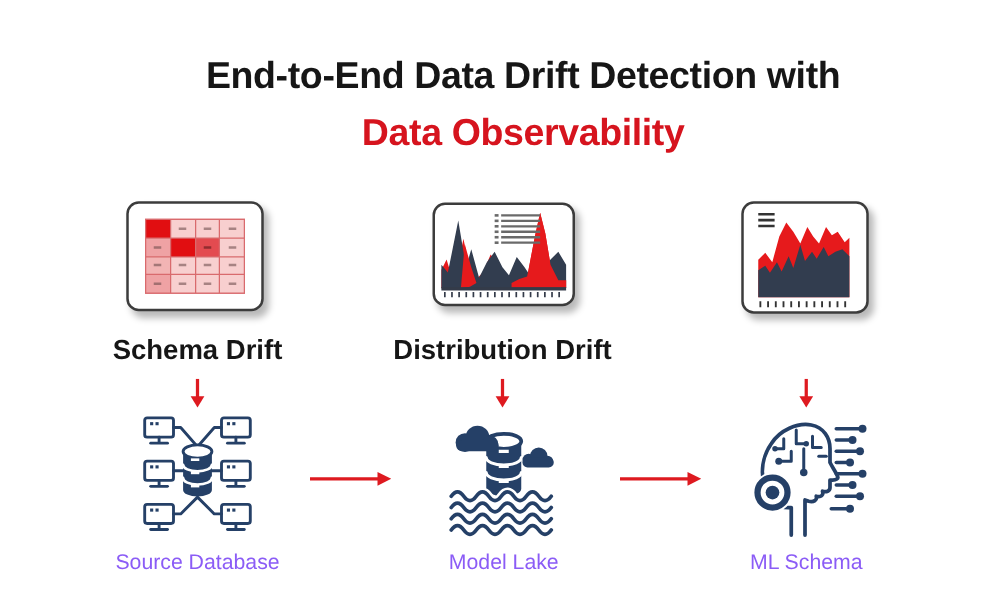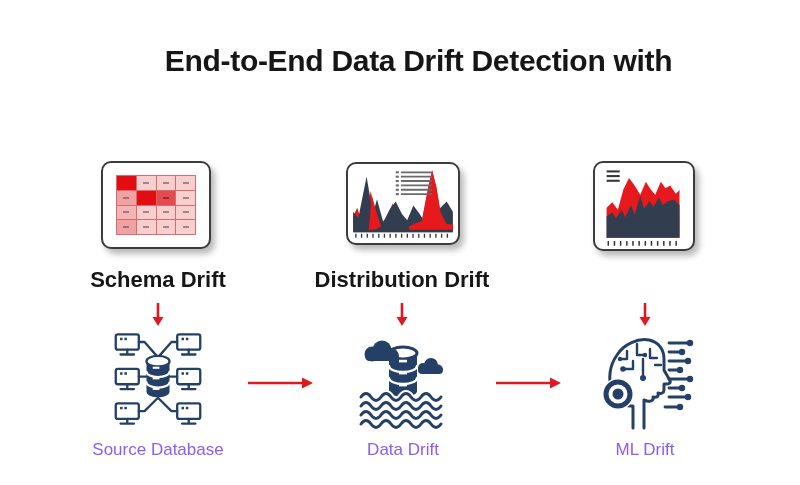--- a/index.html
+++ b/index.html
@@ -66,20 +66,21 @@
   .icon-lake{left:353px;top:334px;}
   .icon-ml{left:593px;top:331px;}
 </style>
 </head>
 <body>
 
 <div class="canvas">
 
   <div class="title-block">
     <div class="title-line">End-to-End Data Drift Detection with</div>
+    <div class="title-line red">Data Observability</div>
   </div>
 
   <div class="card card-schema">
     <div class="schema-grid">
         <div class="sg-cell sg-dark"></div>
         <div class="sg-cell sg-light"></div>
         <div class="sg-cell sg-light"></div>
         <div class="sg-cell sg-light"></div>
         <div class="sg-cell sg-mid"></div>
         <div class="sg-cell sg-dark"></div>
@@ -283,16 +284,16 @@
   <svg class="h-arrow" style="left:248px" width="66" height="14" viewBox="0 0 66 14">
     <line x1="0" y1="7" x2="55" y2="7" stroke="var(--arrow-red)" stroke-width="2.6"></line>
     <polygon points="54,1.5 54,12.5 65,7" fill="var(--arrow-red)"></polygon>
   </svg>
   <svg class="h-arrow" style="left:496px" width="66" height="14" viewBox="0 0 66 14">
     <line x1="0" y1="7" x2="55" y2="7" stroke="var(--arrow-red)" stroke-width="2.6"></line>
     <polygon points="54,1.5 54,12.5 65,7" fill="var(--arrow-red)"></polygon>
   </svg>
 
   <div class="node-label" style="left:158px">Source Database</div>
-  <div class="node-label" style="left:403px">Data Drift</div>
-  <div class="node-label" style="left:645px">ML Drift</div>
+  <div class="node-label" style="left:403px">Model Lake</div>
+  <div class="node-label" style="left:645px">ML Schema</div>
 
 </div>
 
 </body></html>

